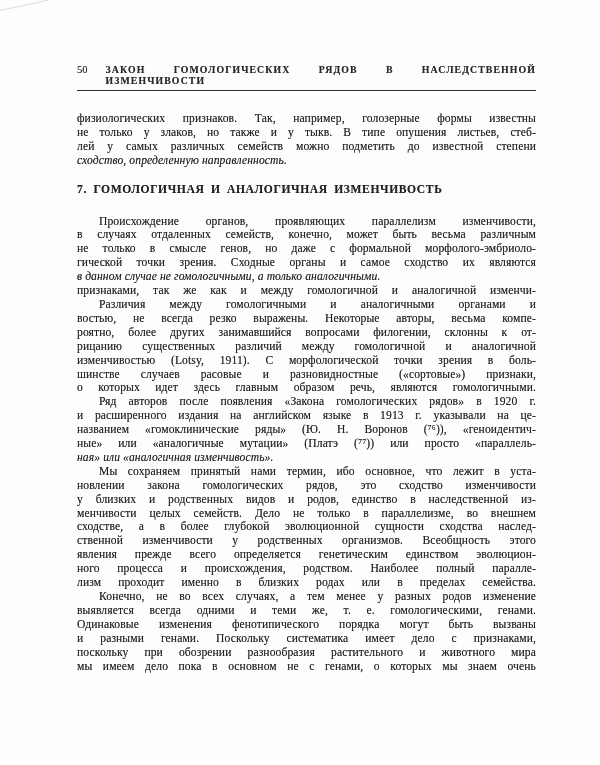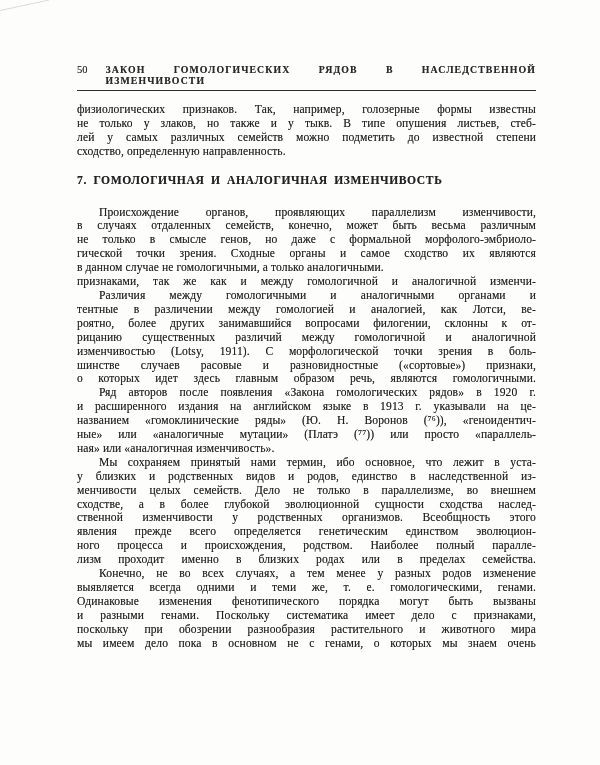--- a/index.html
+++ b/index.html
@@ -51,42 +51,42 @@
     text-align: justify;
     text-align-last: justify;
   }
   .header-rule {
     margin-top: 4px;
     border: none;
     border-top: 1.6px solid #2e2e2e;
     height: 0;
   }
   .page-body {
-    margin-top: 12px;
+    margin-top: 21px;
     font-size: 11.6px;
     line-height: 13.9px;
     letter-spacing: 0.1px;
     color: #1f1f1f;
     text-shadow: 0 0 0.3px rgba(0,0,0,0.45);
   }
   .section-heading {
     font-size: 11.6px;
     font-weight: bold;
     text-align: left;
     letter-spacing: 0.6px;
     word-spacing: 3px;
     margin: 15px 0 18px 0;
     color: #222;
   }
   .paragraph { margin: 0; }
   .line {
     text-align: justify;
     text-align-last: justify;
   }
-  .line.short { text-align-last: left; }
+  .line.short { text-align-last: left; font-style: italic; }
   .line.indent { text-indent: 22px; }
 </style>
 </head>
 <body>
 
 <div class="page">
   <div class="scan-artifact"></div>
   <div class="content-col">
     <div class="running-header">
       <span class="page-num">50</span>
@@ -107,36 +107,37 @@
           <div class="paragraph">
             <div class="line indent">Происхождение органов, проявляющих параллелизм изменчивости,</div>
             <div class="line">в случаях отдаленных семейств, конечно, может быть весьма различным</div>
             <div class="line">не только в смысле генов, но даже с формальной морфолого-эмбриоло-</div>
             <div class="line">гической точки зрения. Сходные органы и самое сходство их являются</div>
             <div class="line short">в данном случае не гомологичными, а только аналогичными.</div>
           </div>
           <div class="paragraph">
             <div class="line">признаками, так же как и между гомологичной и аналогичной изменчи-</div>
             <div class="line indent">Различия между гомологичными и аналогичными органами и</div>
-            <div class="line">тентные в различении между гомологией и аналогией, как Лотси, ве-</div>
+            <div class="line">востью, не всегда резко выражены. Некоторые авторы, весьма компе-</div>
             <div class="line">роятно, более других занимавшийся вопросами филогении, склонны к от-</div>
             <div class="line">рицанию существенных различий между гомологичной и аналогичной</div>
             <div class="line">изменчивостью (Lotsy, 1911). С морфологической точки зрения в боль-</div>
             <div class="line">шинстве случаев расовые и разновидностные («сортовые») признаки,</div>
             <div class="line">о которых идет здесь главным образом речь, являются гомологичными.</div>
           </div>
           <div class="paragraph">
             <div class="line indent">Ряд авторов после появления «Закона гомологических рядов» в 1920 г.</div>
             <div class="line">и расширенного издания на английском языке в 1913 г. указывали на це-</div>
             <div class="line">названием «гомоклинические ряды» (Ю. Н. Воронов (⁷⁶)), «геноидентич-</div>
             <div class="line">ные» или «аналогичные мутации» (Платэ (⁷⁷)) или просто «параллель-</div>
             <div class="line short">ная» или «аналогичная изменчивость».</div>
           </div>
           <div class="paragraph">
             <div class="line indent">Мы сохраняем принятый нами термин, ибо основное, что лежит в уста-</div>
+            <div class="line">новлении закона гомологических рядов, это сходство изменчивости</div>
             <div class="line">у близких и родственных видов и родов, единство в наследственной из-</div>
             <div class="line">менчивости целых семейств. Дело не только в параллелизме, во внешнем</div>
             <div class="line">сходстве, а в более глубокой эволюционной сущности сходства наслед-</div>
             <div class="line">ственной изменчивости у родственных организмов. Всеобщность этого</div>
             <div class="line">явления прежде всего определяется генетическим единством эволюцион-</div>
             <div class="line">ного процесса и происхождения, родством. Наиболее полный паралле-</div>
             <div class="line">лизм проходит именно в близких родах или в пределах семейства.</div>
           </div>
           <div class="paragraph">
             <div class="line indent">Конечно, не во всех случаях, а тем менее у разных родов изменение</div>

